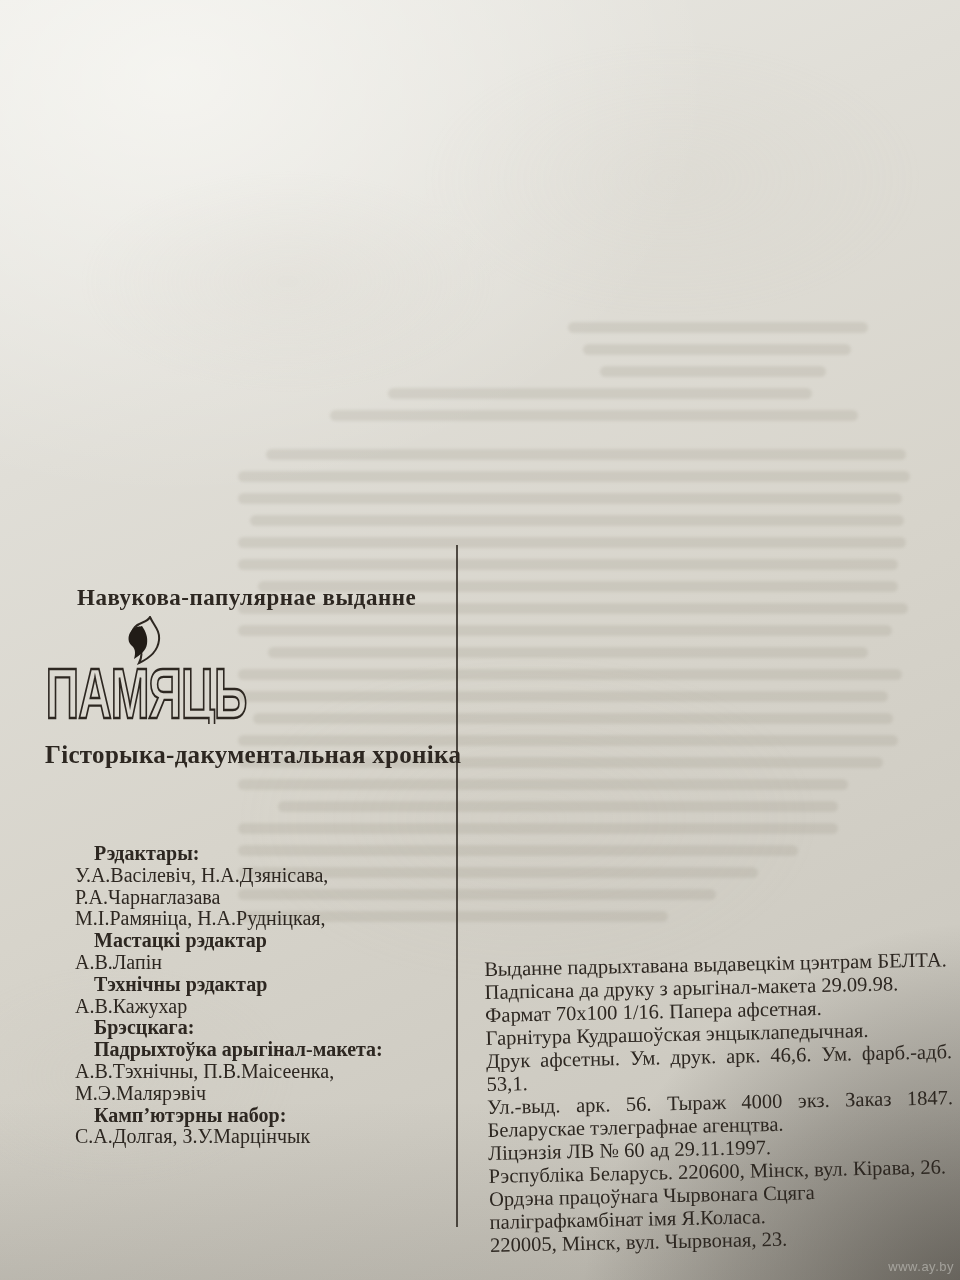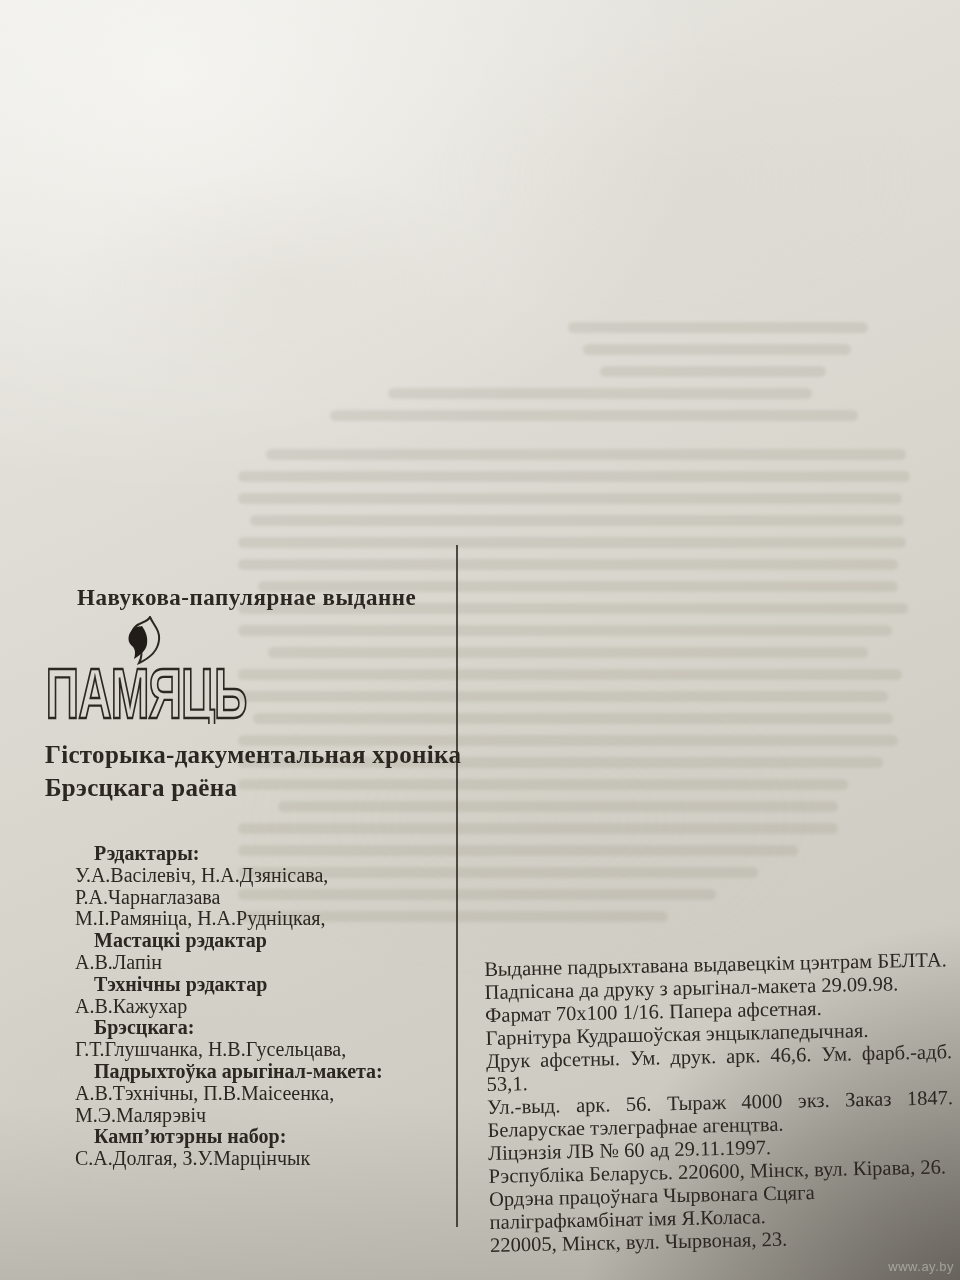--- a/index.html
+++ b/index.html
@@ -107,34 +107,32 @@
 <svg class="logo-svg" viewBox="0 0 208 108">
   <g transform="translate(72,0)">
     <path d="M34 1 C38 10 44 14 43 24 C42 34 34 42 23 47 C27 39 26 34 21 31 C14 27 14 17 19 11 C25 5 31 7 34 1 Z" fill="none" stroke="#2d2721" stroke-width="2"></path>
     <path d="M26 10 C30 16 32 21 31 28 C30 35 24 39 18 43 C20 36 19 32 15 29 C11 25 12 17 17 13 C20 10 24 11 26 10 Z" fill="#211c17"></path>
   </g>
   <text x="2" y="72" transform="scale(0.92,1.42)" font-family="Liberation Sans, sans-serif" font-weight="bold" font-size="50" letter-spacing="-1" textLength="218" lengthAdjust="spacingAndGlyphs" fill="none" stroke="#2d2721" stroke-width="1.7">ПАМЯЦЬ</text>
 </svg>
 
 <div class="book-title ink">
   <div>Гісторыка-дакументальная хроніка</div>
-  <div>Брэсцкага раёна</div>
 </div>
 
 <div class="credits ink">
   <div class="lbl">Рэдактары:</div>
   <div>У.А.Васілевіч, Н.А.Дзянісава,</div>
   <div>Р.А.Чарнаглазава</div>
   <div>М.І.Рамяніца, Н.А.Рудніцкая,</div>
   <div class="lbl">Мастацкі рэдактар</div>
   <div>А.В.Лапін</div>
   <div class="lbl">Тэхнічны рэдактар</div>
   <div>А.В.Кажухар</div>
   <div class="lbl">Брэсцкага:</div>
-  <div>Г.Т.Глушчанка, Н.В.Гусельцава,</div>
   <div class="lbl">Падрыхтоўка арыгінал-макета:</div>
   <div>А.В.Тэхнічны, П.В.Маісеенка,</div>
   <div>М.Э.Малярэвіч</div>
   <div class="lbl">Камп’ютэрны набор:</div>
   <div>С.А.Долгая, З.У.Марцінчык</div>
 </div>
 
 <div class="imprint ink">
   <div>Выданне падрыхтавана выдавецкім цэнтрам БЕЛТА.</div>
   <div>Падпісана да друку з арыгінал-макета 29.09.98.</div>

